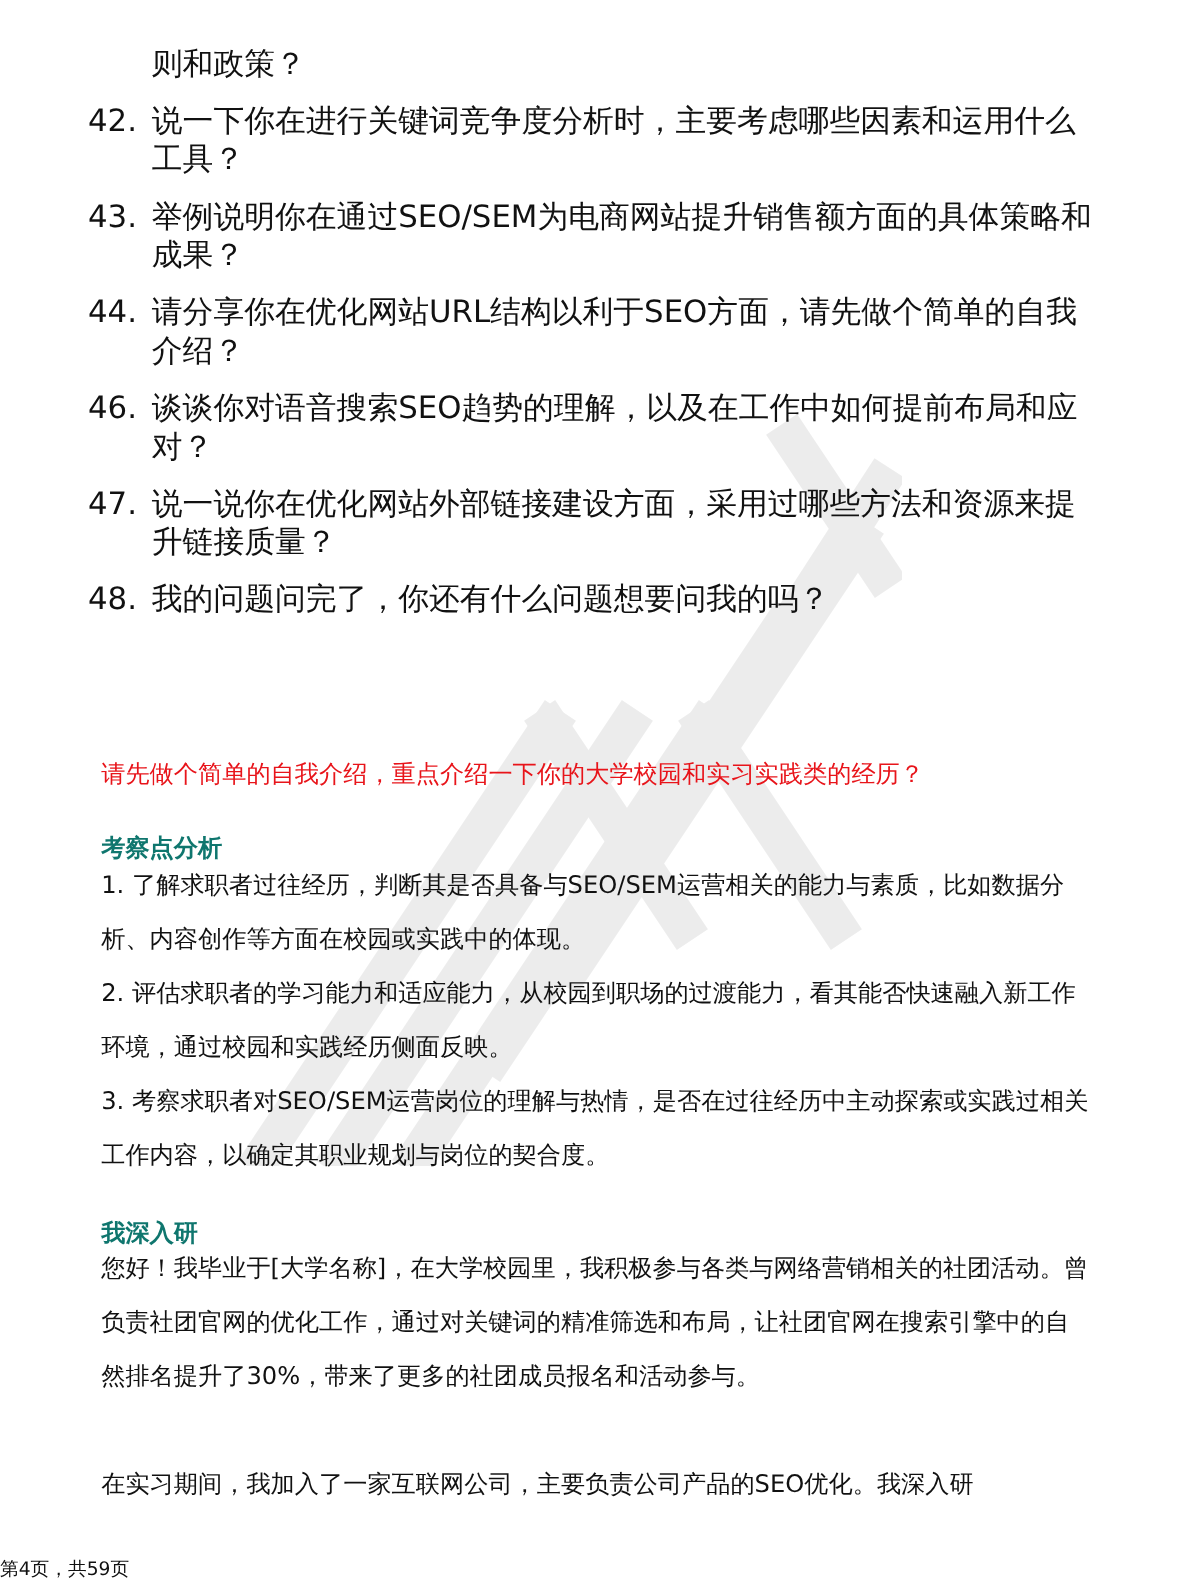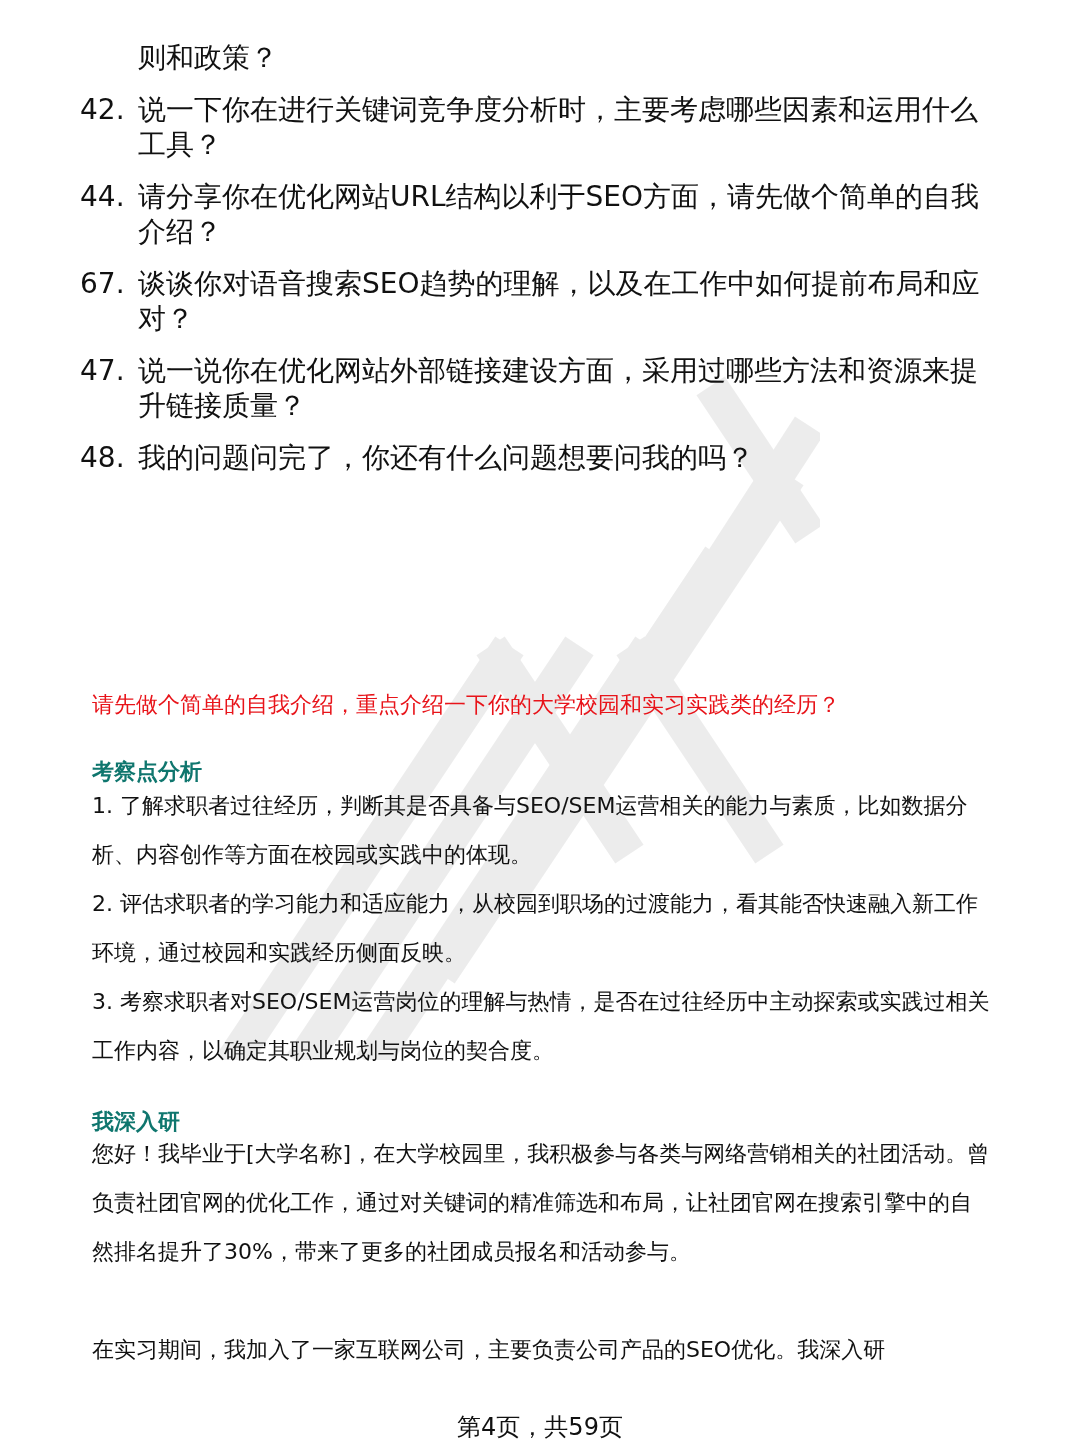--- a/index.html
+++ b/index.html
@@ -88,22 +88,21 @@
   }
   .answer-body p, .analysis-body p {
     margin: 0;
   }
   .answer-gap { height: 49px; }
   .footer {
     position: absolute;
     top: 1415px;
     left: 0;
     width: 1080px;
-    text-align: center;
-    font-size: 24px;
+    font-size: 17px;
     line-height: 24px;
     color: #111;
   }
 </style>
 </head>
 <body>
 
 <svg class="watermark" viewBox="0 0 620 700" xmlns="http://www.w3.org/2000/svg">
   <g fill="none" stroke="#000" stroke-width="34" stroke-linecap="square">
     <path d="M40 690 L300 300"></path>
@@ -123,25 +122,29 @@
   <ul class="q-list">
     <li class="q-item first">
       <span class="q-num"></span>
       <span class="q-text">则和政策？</span>
     </li>
     <li class="q-item">
       <span class="q-num">42.</span>
       <span class="q-text">说一下你在进行关键词竞争度分析时，主要考虑哪些因素和运用什么工具？</span>
     </li>
     <li class="q-item">
+      <span class="q-num">43.</span>
+      <span class="q-text">举例说明你在通过SEO/SEM为电商网站提升销售额方面的具体策略和成果？</span>
+    </li>
+    <li class="q-item">
       <span class="q-num">44.</span>
       <span class="q-text">请分享你在优化网站URL结构以利于SEO方面，请先做个简单的自我介绍？</span>
     </li>
     <li class="q-item">
-      <span class="q-num">67.</span>
+      <span class="q-num">46.</span>
       <span class="q-text">谈谈你对语音搜索SEO趋势的理解，以及在工作中如何提前布局和应对？</span>
     </li>
     <li class="q-item">
       <span class="q-num">47.</span>
       <span class="q-text">说一说你在优化网站外部链接建设方面，采用过哪些方法和资源来提升链接质量？</span>
     </li>
     <li class="q-item">
       <span class="q-num">48.</span>
       <span class="q-text">我的问题问完了，你还有什么问题想要问我的吗？</span>
     </li>

